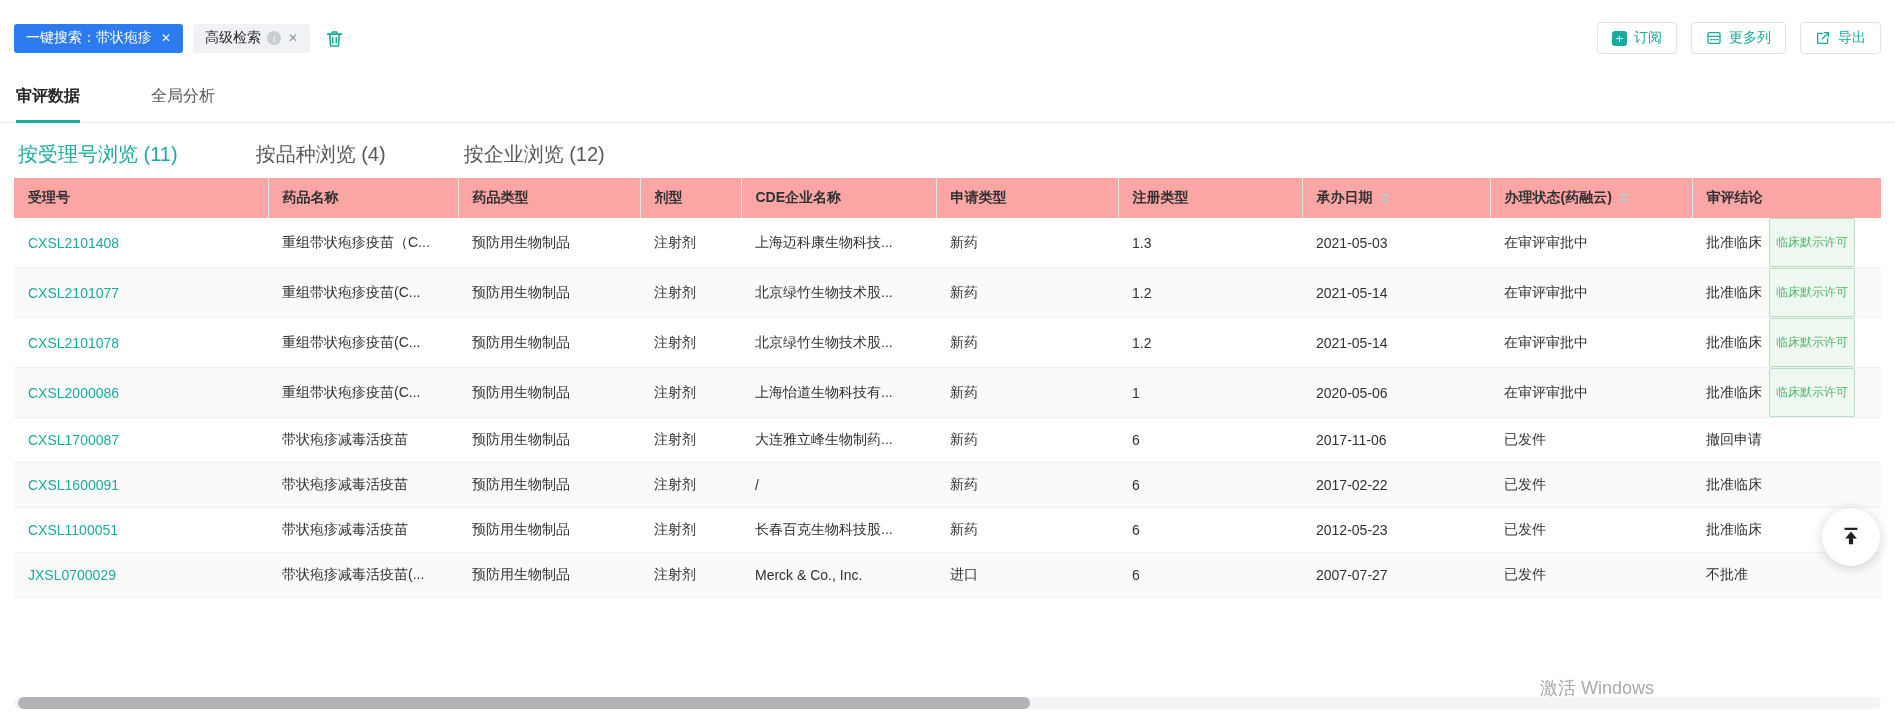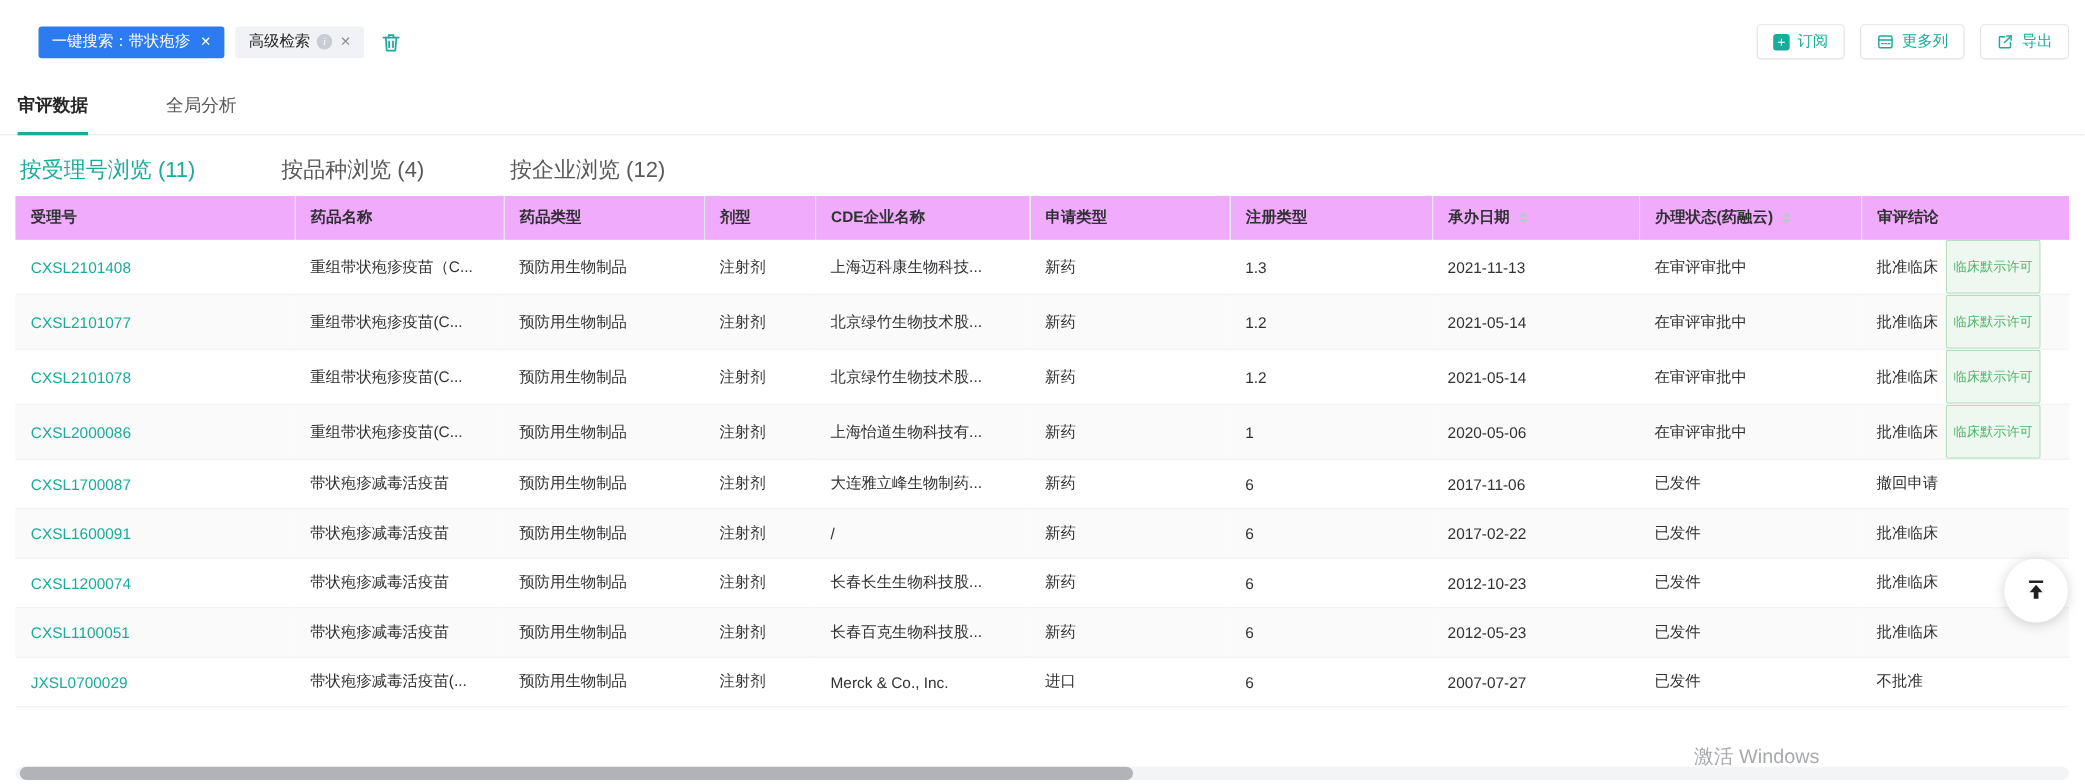--- a/index.html
+++ b/index.html
@@ -12,21 +12,21 @@
   *{box-sizing:border-box;}
   html,body{margin:0;padding:0;}
   body{
     width:1895px;height:713px;overflow:hidden;background:#fff;
     font-family:"Liberation Sans","DejaVu Sans",sans-serif;
     color:#303133;font-size:14px;
   }
   .page{position:relative;width:1895px;height:713px;background:#fff;overflow:hidden;}
 
   
-  .topbar{position:absolute;top:22px;left:14px;right:14px;height:32px;display:flex;align-items:center;margin-left:21px;}
+  .topbar{position:absolute;top:22px;left:14px;right:14px;height:32px;display:flex;align-items:center;}
   .tags{display:flex;align-items:center;gap:10px;}
   .tag{display:inline-flex;align-items:center;height:29px;padding:0 12px;border-radius:3px;font-size:14px;white-space:nowrap;}
   .tag-blue{background:var(--tag-blue);color:#fff;}
   .tag-blue .tag-close{color:#fff;margin-left:9px;font-size:12px;cursor:pointer;}
   .tag-gray{background:#f0f2f5;color:#262626;padding:0 12px;}
   .tag-gray .tag-close{color:#8a8f99;margin-left:7px;font-size:12px;cursor:pointer;}
   .info-dot{display:inline-flex;align-items:center;justify-content:center;width:14px;height:14px;margin-left:6px;border-radius:50%;background:#c9ccd2;color:#fff;font-size:10px;font-family:"Liberation Serif",serif;font-style:italic;cursor:pointer;}
   .info-dot::before{content:"i";}
   .trash{display:inline-flex;align-items:center;margin-left:4px;cursor:pointer;}
   .actions{margin-left:auto;display:flex;align-items:center;}
@@ -44,21 +44,21 @@
 
   
   .subtabs{position:absolute;top:141px;left:18px;display:flex;}
   .subtab{font-size:20px;color:#595959;margin-right:78px;cursor:pointer;white-space:nowrap;}
   .subtab.active{color:var(--accent);}
 
   
   .table-wrap{position:absolute;top:178px;left:14px;width:1867px;}
   table{border-collapse:collapse;table-layout:fixed;width:1867px;}
   thead th{
-    background:#f0abfc;height:40px;padding:0 0 0 14px;text-align:left;
+    background:#fca5a5;height:40px;padding:0 0 0 14px;text-align:left;
     font-size:14px;font-weight:bold;color:#303133;border-right:1px solid #d9e7e5;white-space:nowrap;overflow:hidden;
   }
   thead th:last-child{border-right:none;}
   .th-inner{display:flex;align-items:center;}
   .sort{display:inline-flex;flex-direction:column;margin-left:8px;}
   .caret{width:0;height:0;border-left:4px solid transparent;border-right:4px solid transparent;}
   .caret.up{border-bottom:5px solid #c0c4cc;margin-bottom:2px;}
   .caret.down{border-top:5px solid #c0c4cc;}
   tbody td{
     height:45px;padding:0 6px 0 14px;font-size:14px;color:#303133;
@@ -223,21 +223,21 @@
         </thead>
       <tbody>
           <tr>
             <td><span class="cell-link">CXSL2101408</span></td>
             <td>重组带状疱疹疫苗（C...</td>
             <td>预防用生物制品</td>
             <td>注射剂</td>
             <td>上海迈科康生物科技...</td>
             <td>新药</td>
             <td>1.3</td>
-            <td>2021-11-13</td>
+            <td>2021-05-03</td>
             <td>在审评审批中</td>
             <td><span>批准临床</span><span class="badge">临床默示许可</span></td>
           </tr>
           <tr>
             <td><span class="cell-link">CXSL2101077</span></td>
             <td>重组带状疱疹疫苗(C...</td>
             <td>预防用生物制品</td>
             <td>注射剂</td>
             <td>北京绿竹生物技术股...</td>
             <td>新药</td>
@@ -284,32 +284,20 @@
           </tr>
           <tr>
             <td><span class="cell-link">CXSL1600091</span></td>
             <td>带状疱疹减毒活疫苗</td>
             <td>预防用生物制品</td>
             <td>注射剂</td>
             <td>/</td>
             <td>新药</td>
             <td>6</td>
             <td>2017-02-22</td>
-            <td>已发件</td>
-            <td><span>批准临床</span></td>
-          </tr>
-          <tr>
-            <td><span class="cell-link">CXSL1200074</span></td>
-            <td>带状疱疹减毒活疫苗</td>
-            <td>预防用生物制品</td>
-            <td>注射剂</td>
-            <td>长春长生生物科技股...</td>
-            <td>新药</td>
-            <td>6</td>
-            <td>2012-10-23</td>
             <td>已发件</td>
             <td><span>批准临床</span></td>
           </tr>
           <tr>
             <td><span class="cell-link">CXSL1100051</span></td>
             <td>带状疱疹减毒活疫苗</td>
             <td>预防用生物制品</td>
             <td>注射剂</td>
             <td>长春百克生物科技股...</td>
             <td>新药</td>

